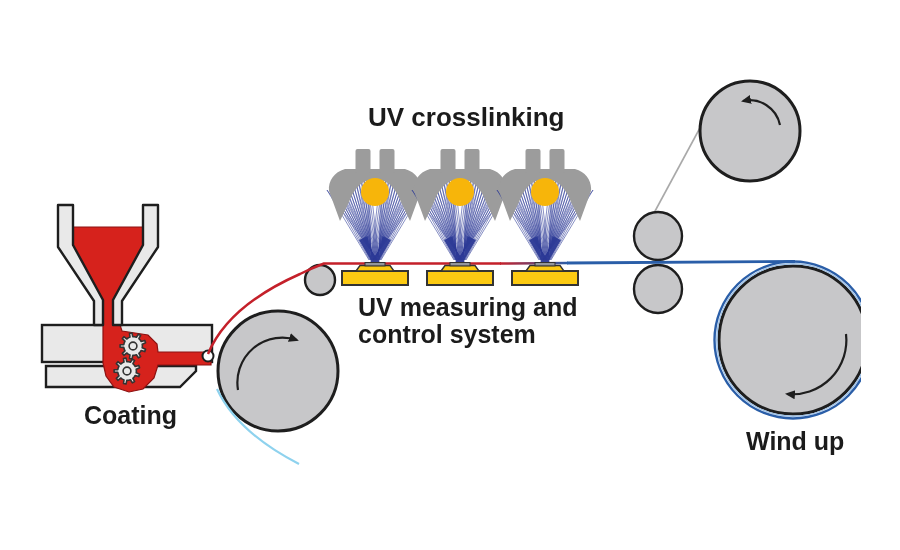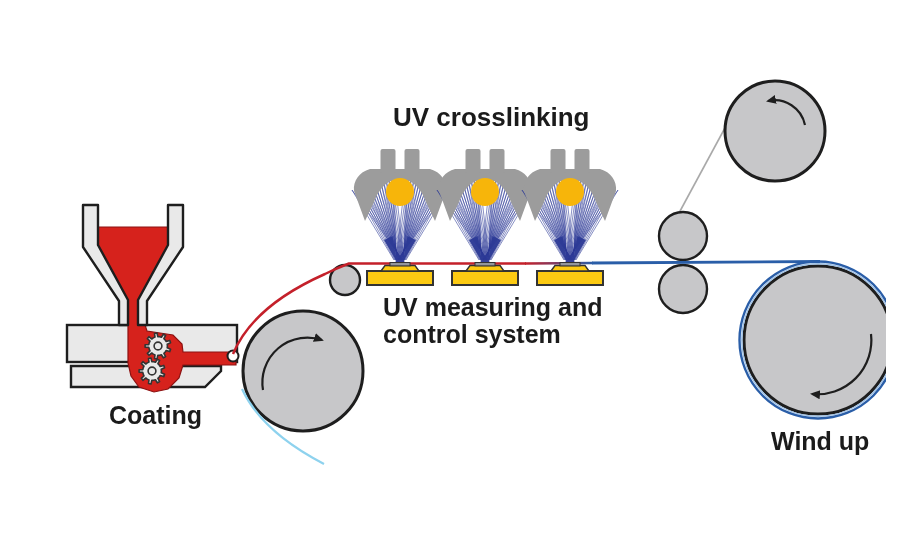--- a/index.html
+++ b/index.html
@@ -1,17 +1,17 @@
 <!DOCTYPE html>
 <html style="--coating-red: #d6221c; --coating-red-edge: #8c1212; --web-red: #c4202a; --web-blue: #2a5ea8; --web-blue-light: #9cc0e6; --web-cyan: #8ed2ee; --ray-blue: #2c3a96; --lamp-yellow: #f7b50a; --sensor-yellow: #fcca12; --sensor-chip-gray: #93969b; --roller-gray: #c7c7c9; --housing-gray: #9c9c9c; --machine-gray: #e9e9e9; --outline-dark: #1e1e1e; --guide-line-gray: #a9a9a9;"><head>
 <meta charset="utf-8">
 <style>
   html,body{margin:0;padding:0;background:#ffffff;}
   #canvas{position:relative;width:861px;height:550px;background:#fff;overflow:hidden;
-          font-family:"Liberation Sans", sans-serif;margin-left:25px;}
+          font-family:"Liberation Sans", sans-serif;}
   svg text{font-family:"Liberation Sans", sans-serif;font-weight:bold;fill:#1b1b1b;}
   .t26{font-size:26px;}
   .t25{font-size:25px;}
 </style>
 </head>
 <body>
 
 <div id="canvas">
 <svg width="900" height="550" viewBox="0 0 900 550">
   <defs>

